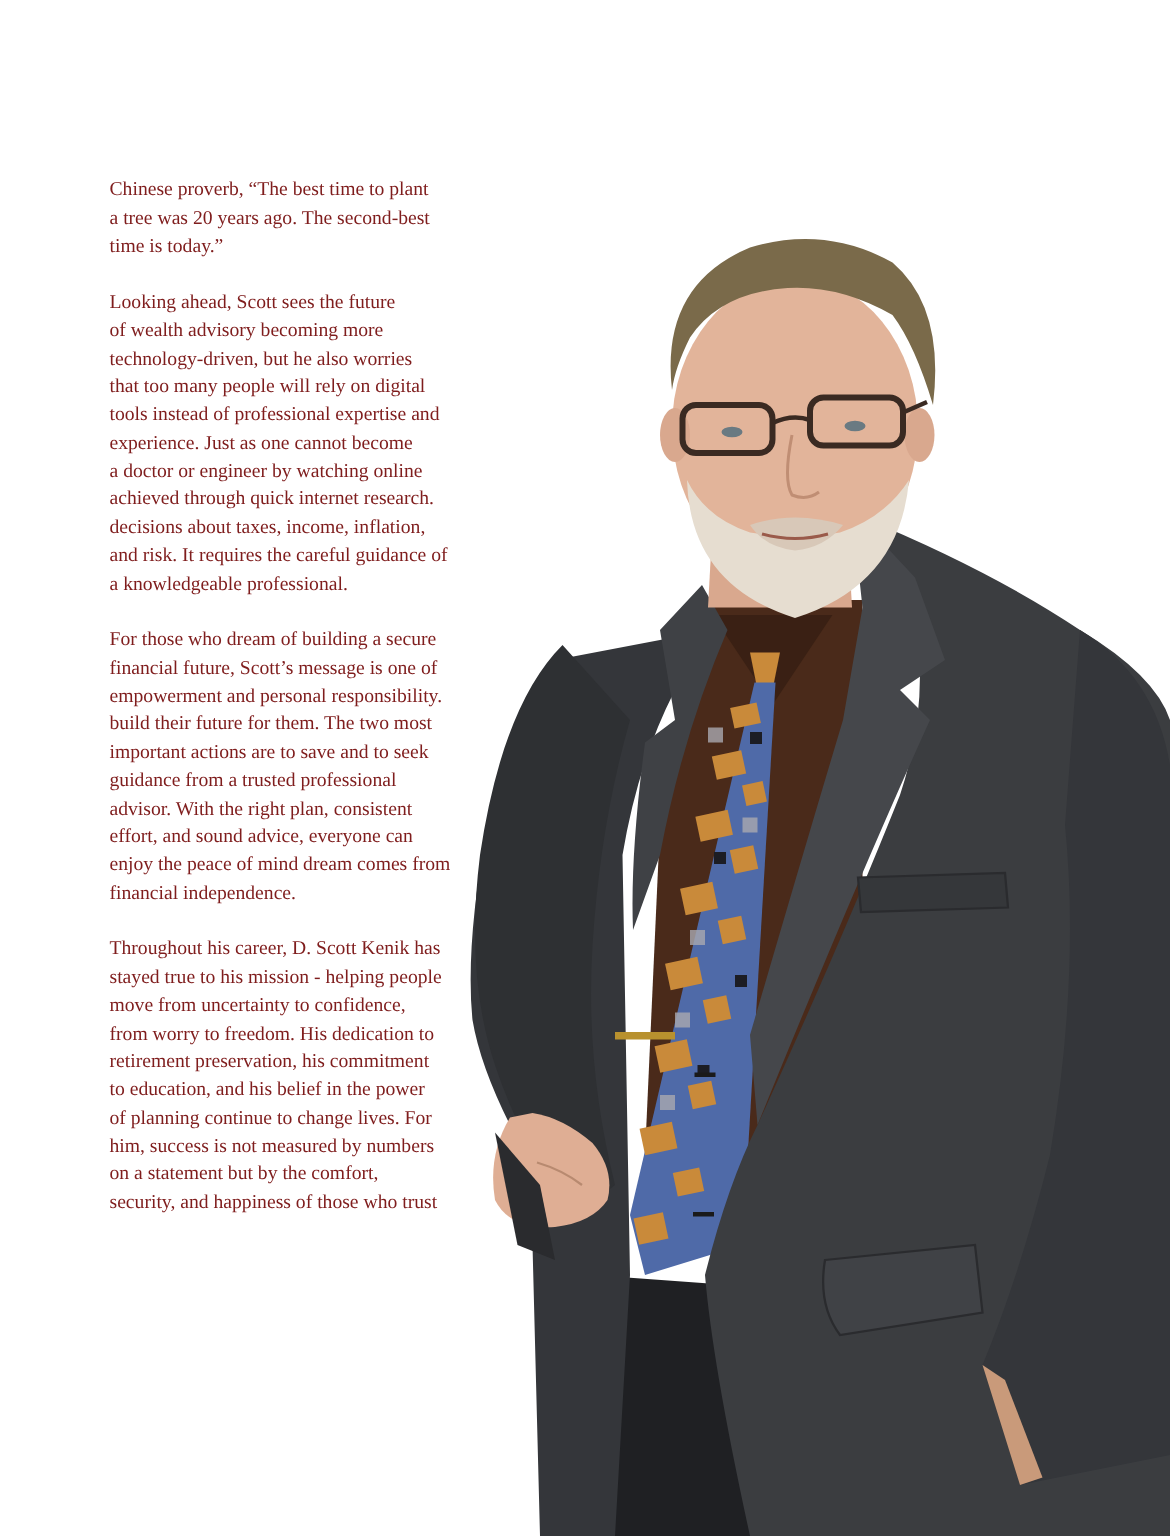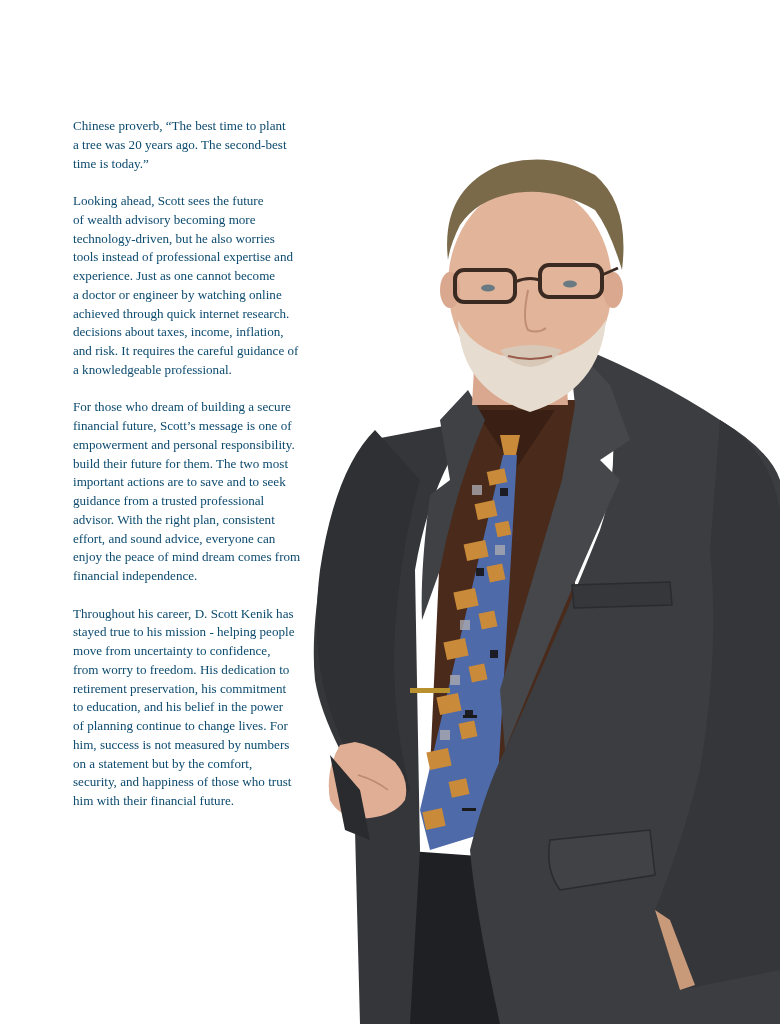--- a/index.html
+++ b/index.html
@@ -21,21 +21,21 @@
     background: #ffffff;
   }
   .text-column {
     position: absolute;
     left: 73px;
     top: 117px;
     width: 240px;
     font-family: "Liberation Serif", "DejaVu Serif", serif;
     font-size: 13.1px;
     line-height: 18.75px;
-    color: #0c4a6e;
+    color: #7f1d1d;
   }
   .text-column p {
     margin: 0 0 18.75px 0;
   }
   .text-column .line {
     display: block;
     white-space: nowrap;
   }
   .photo {
     position: absolute;
@@ -58,20 +58,21 @@
   <div class="text-column">
     <p>
       <span class="line">Chinese proverb, “The best time to plant</span>
       <span class="line">a tree was 20 years ago. The second-best</span>
       <span class="line">time is today.”</span>
     </p>
     <p>
       <span class="line">Looking ahead, Scott sees the future</span>
       <span class="line">of wealth advisory becoming more</span>
       <span class="line">technology-driven, but he also worries</span>
+      <span class="line">that too many people will rely on digital</span>
       <span class="line">tools instead of professional expertise and</span>
       <span class="line">experience. Just as one cannot become</span>
       <span class="line">a doctor or engineer by watching online</span>
       <span class="line">achieved through quick internet research.</span>
       <span class="line">decisions about taxes, income, inflation,</span>
       <span class="line">and risk. It requires the careful guidance of</span>
       <span class="line">a knowledgeable professional.</span>
     </p>
     <p>
       <span class="line">For those who dream of building a secure</span>
@@ -89,21 +90,20 @@
       <span class="line">Throughout his career, D. Scott Kenik has</span>
       <span class="line">stayed true to his mission - helping people</span>
       <span class="line">move from uncertainty to confidence,</span>
       <span class="line">from worry to freedom. His dedication to</span>
       <span class="line">retirement preservation, his commitment</span>
       <span class="line">to education, and his belief in the power</span>
       <span class="line">of planning continue to change lives. For</span>
       <span class="line">him, success is not measured by numbers</span>
       <span class="line">on a statement but by the comfort,</span>
       <span class="line">security, and happiness of those who trust</span>
-      <span class="line">him with their financial future.</span>
     </p>
   </div>
 
   <div class="photo">
     <svg viewBox="0 0 480 874" xmlns="http://www.w3.org/2000/svg">
 
       <path d="M95 700 L100 874 L380 874 L370 720 Z" fill="#1f2023"></path>
 
       <path d="M70 290 Q40 320 25 400 Q10 480 15 530 Q20 560 40 600 L55 680 L60 874 L110 874 L120 700 L115 420 Q130 330 175 270 Z" fill="#34363a"></path>
 

